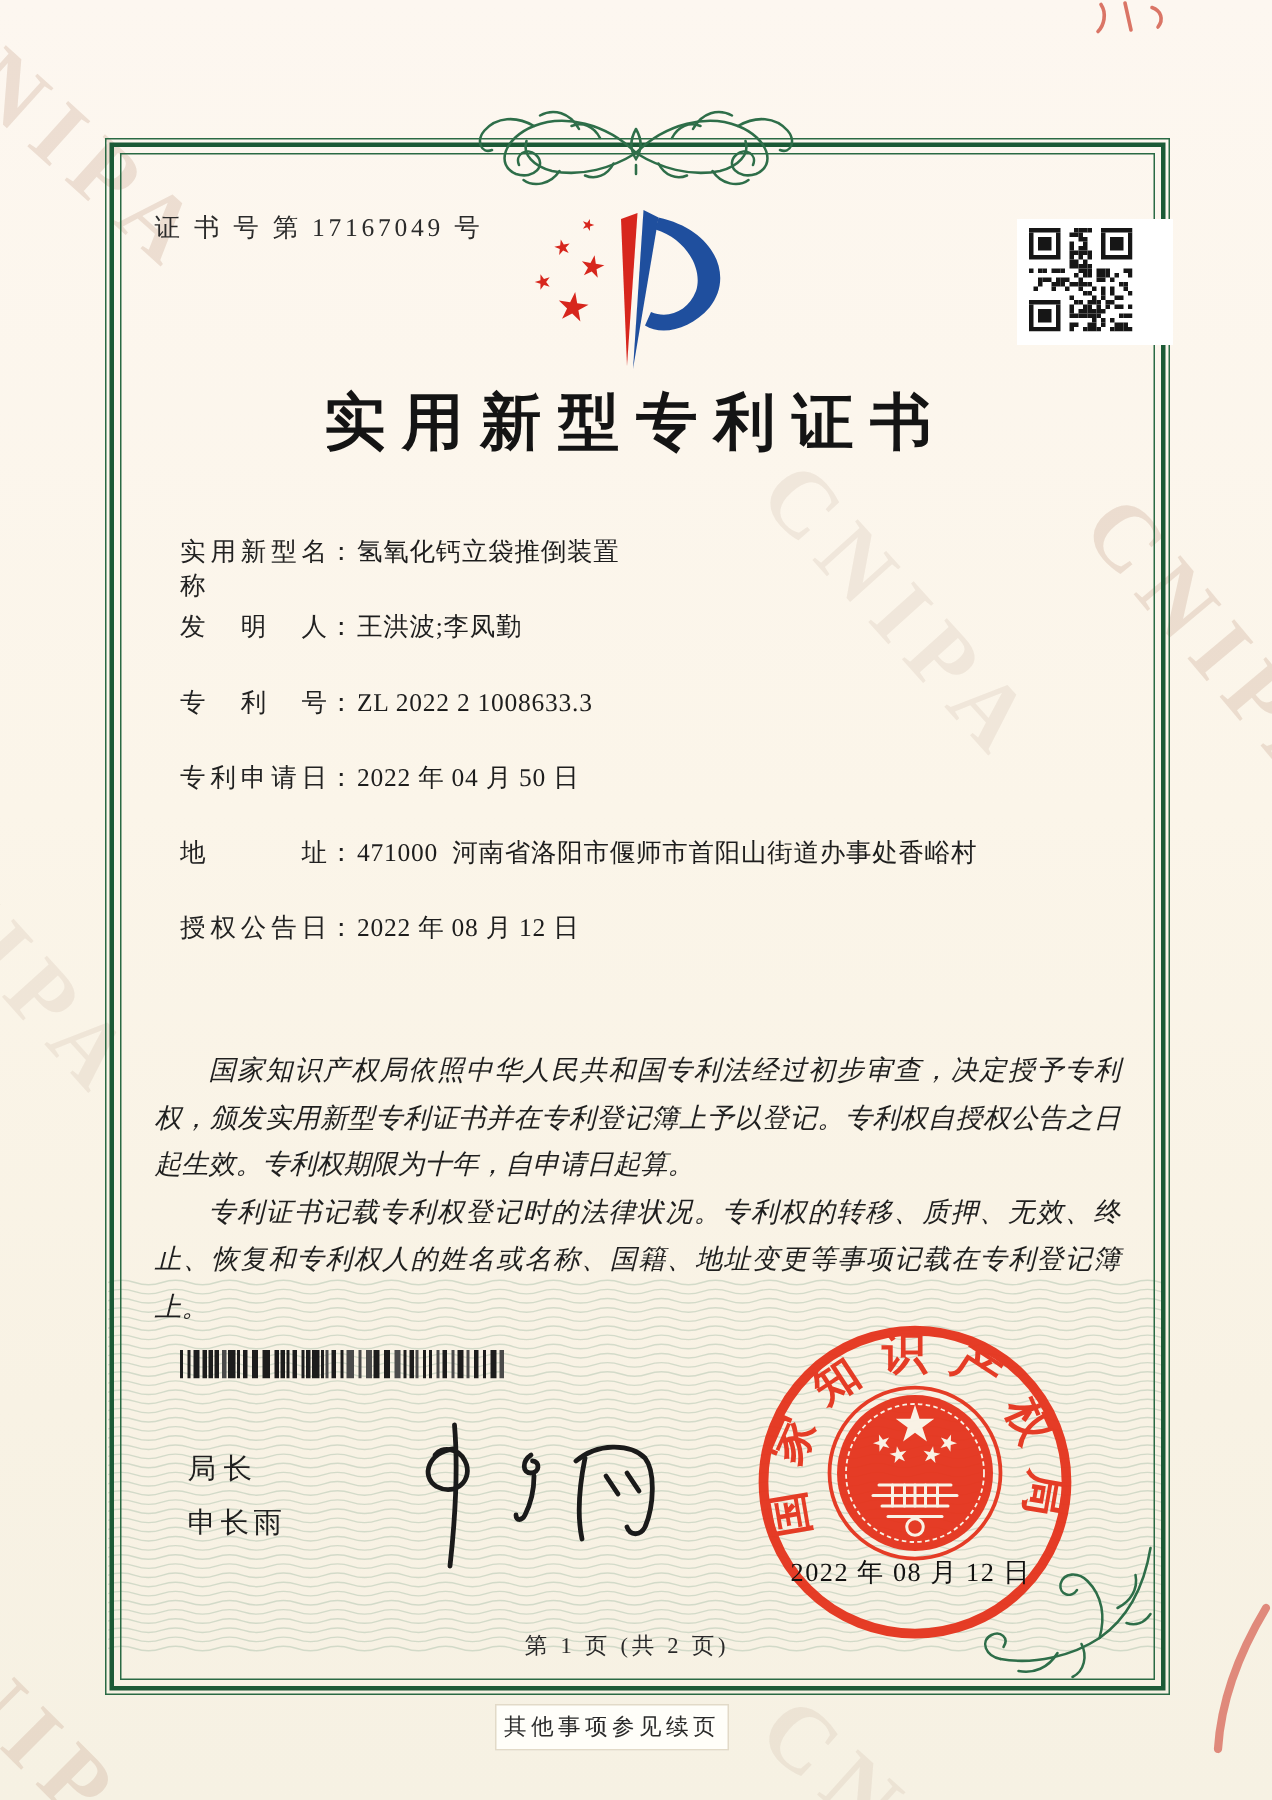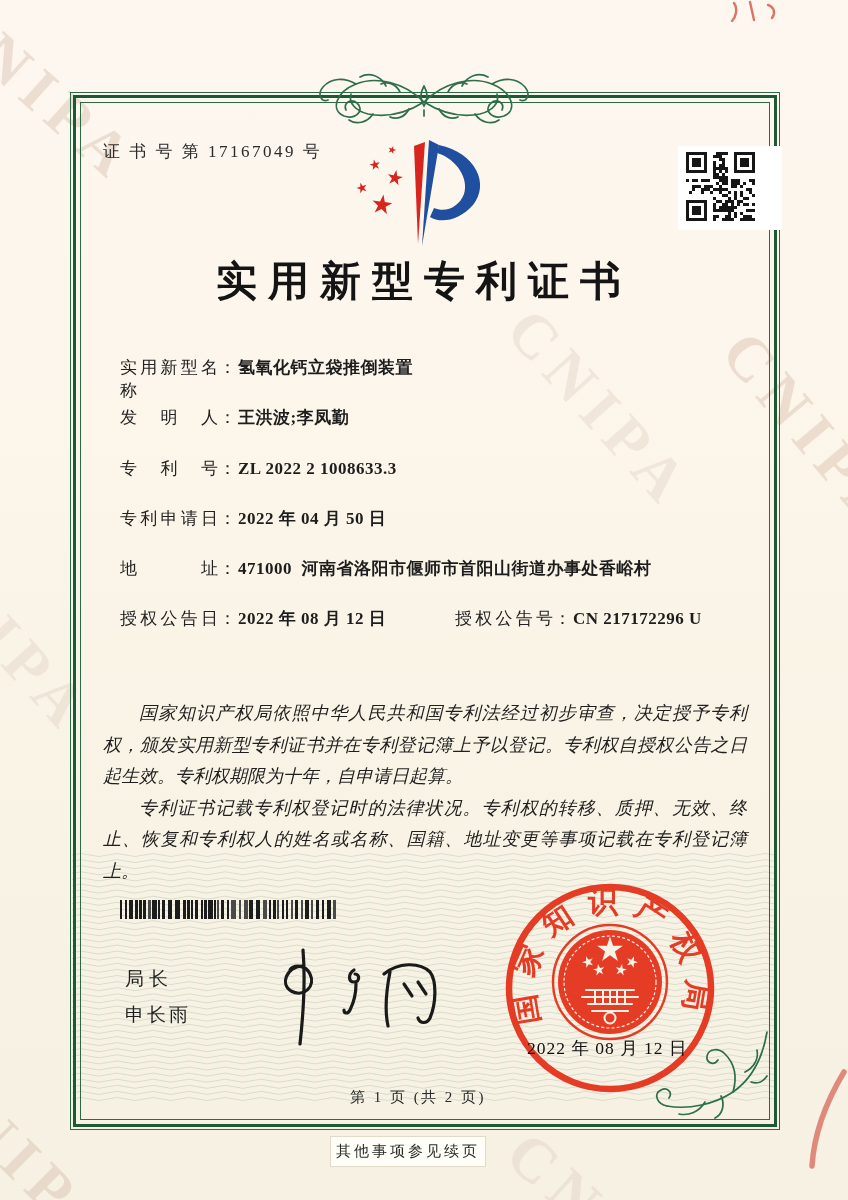--- a/index.html
+++ b/index.html
@@ -23,21 +23,21 @@
   .qr-box{position:absolute;left:678px;top:146px;width:104px;height:84px;background:#ffffff;z-index:3;}
   .qr-box svg{position:absolute;left:8px;top:6px;}
   .logo{position:absolute;left:344px;top:138px;z-index:3;}
   .title{position:absolute;left:0;right:0;top:254px;text-align:center;font-size:41px;font-weight:bold;
          letter-spacing:11px;color:#141414;z-index:3;}
   
   .fields{position:absolute;left:120px;top:356px;width:630px;z-index:3;}
   .frow{height:50.3px;font-size:17px;position:relative;}
   .flabel{display:inline-block;width:98px;text-align:justify;text-align-last:justify;vertical-align:top;color:#222;}
   .fcolon{display:inline-block;margin:0 2px 0 1px;color:#222;}
-  .fvalue{white-space:pre-wrap;color:#1d1d1d;letter-spacing:0.5px;font-weight:bold;}
+  .fvalue{white-space:pre-wrap;color:#1d1d1d;letter-spacing:0.5px;}
   .grant2{position:absolute;left:335px;top:0;}
   
   .paras{position:absolute;left:103px;top:698px;width:644px;font-size:18px;line-height:31.5px;
          text-align:justify;z-index:3;font-style:italic;}
   .paras p{margin:0;text-indent:2em;}
   
   .waves{position:absolute;left:72px;top:852px;z-index:1;}
   .barcode{position:absolute;left:120px;top:900px;z-index:3;}
   .director-title{position:absolute;left:125px;top:966px;font-size:19px;letter-spacing:5px;z-index:3;}
   .director-name{position:absolute;left:125px;top:1002px;font-size:19px;letter-spacing:3px;z-index:3;}
@@ -347,23 +347,20 @@
       <span class="flabel">专利号</span><span class="fcolon">：</span><span class="fvalue">ZL 2022 2 1008633.3</span>
     </div>
     <div class="frow">
       <span class="flabel">专利申请日</span><span class="fcolon">：</span><span class="fvalue">2022 年 04 月 50 日</span>
     </div>
     <div class="frow">
       <span class="flabel">地址</span><span class="fcolon">：</span><span class="fvalue">471000  河南省洛阳市偃师市首阳山街道办事处香峪村</span>
     </div>
     <div class="frow">
       <span class="flabel">授权公告日</span><span class="fcolon">：</span><span class="fvalue">2022 年 08 月 12 日</span>
-      <span class="grant2">
-        <span class="flabel">授权公告号</span><span class="fcolon">：</span><span class="fvalue">CN 217172296 U</span>
-      </span>
     </div>
   </div>
 
   <div class="paras">
     <p>国家知识产权局依照中华人民共和国专利法经过初步审查，决定授予专利权，颁发实用新型专利证书并在专利登记簿上予以登记。专利权自授权公告之日起生效。专利权期限为十年，自申请日起算。</p>
     <p>专利证书记载专利权登记时的法律状况。专利权的转移、质押、无效、终止、恢复和专利权人的姓名或名称、国籍、地址变更等事项记载在专利登记簿上。</p>
   </div>
 
   <svg id="barcode-svg" class="barcode" width="218" height="19" viewBox="0 0 218 19">
       <rect x="0" y="0" width="2" height="19" fill="#1c1c1c"></rect>

